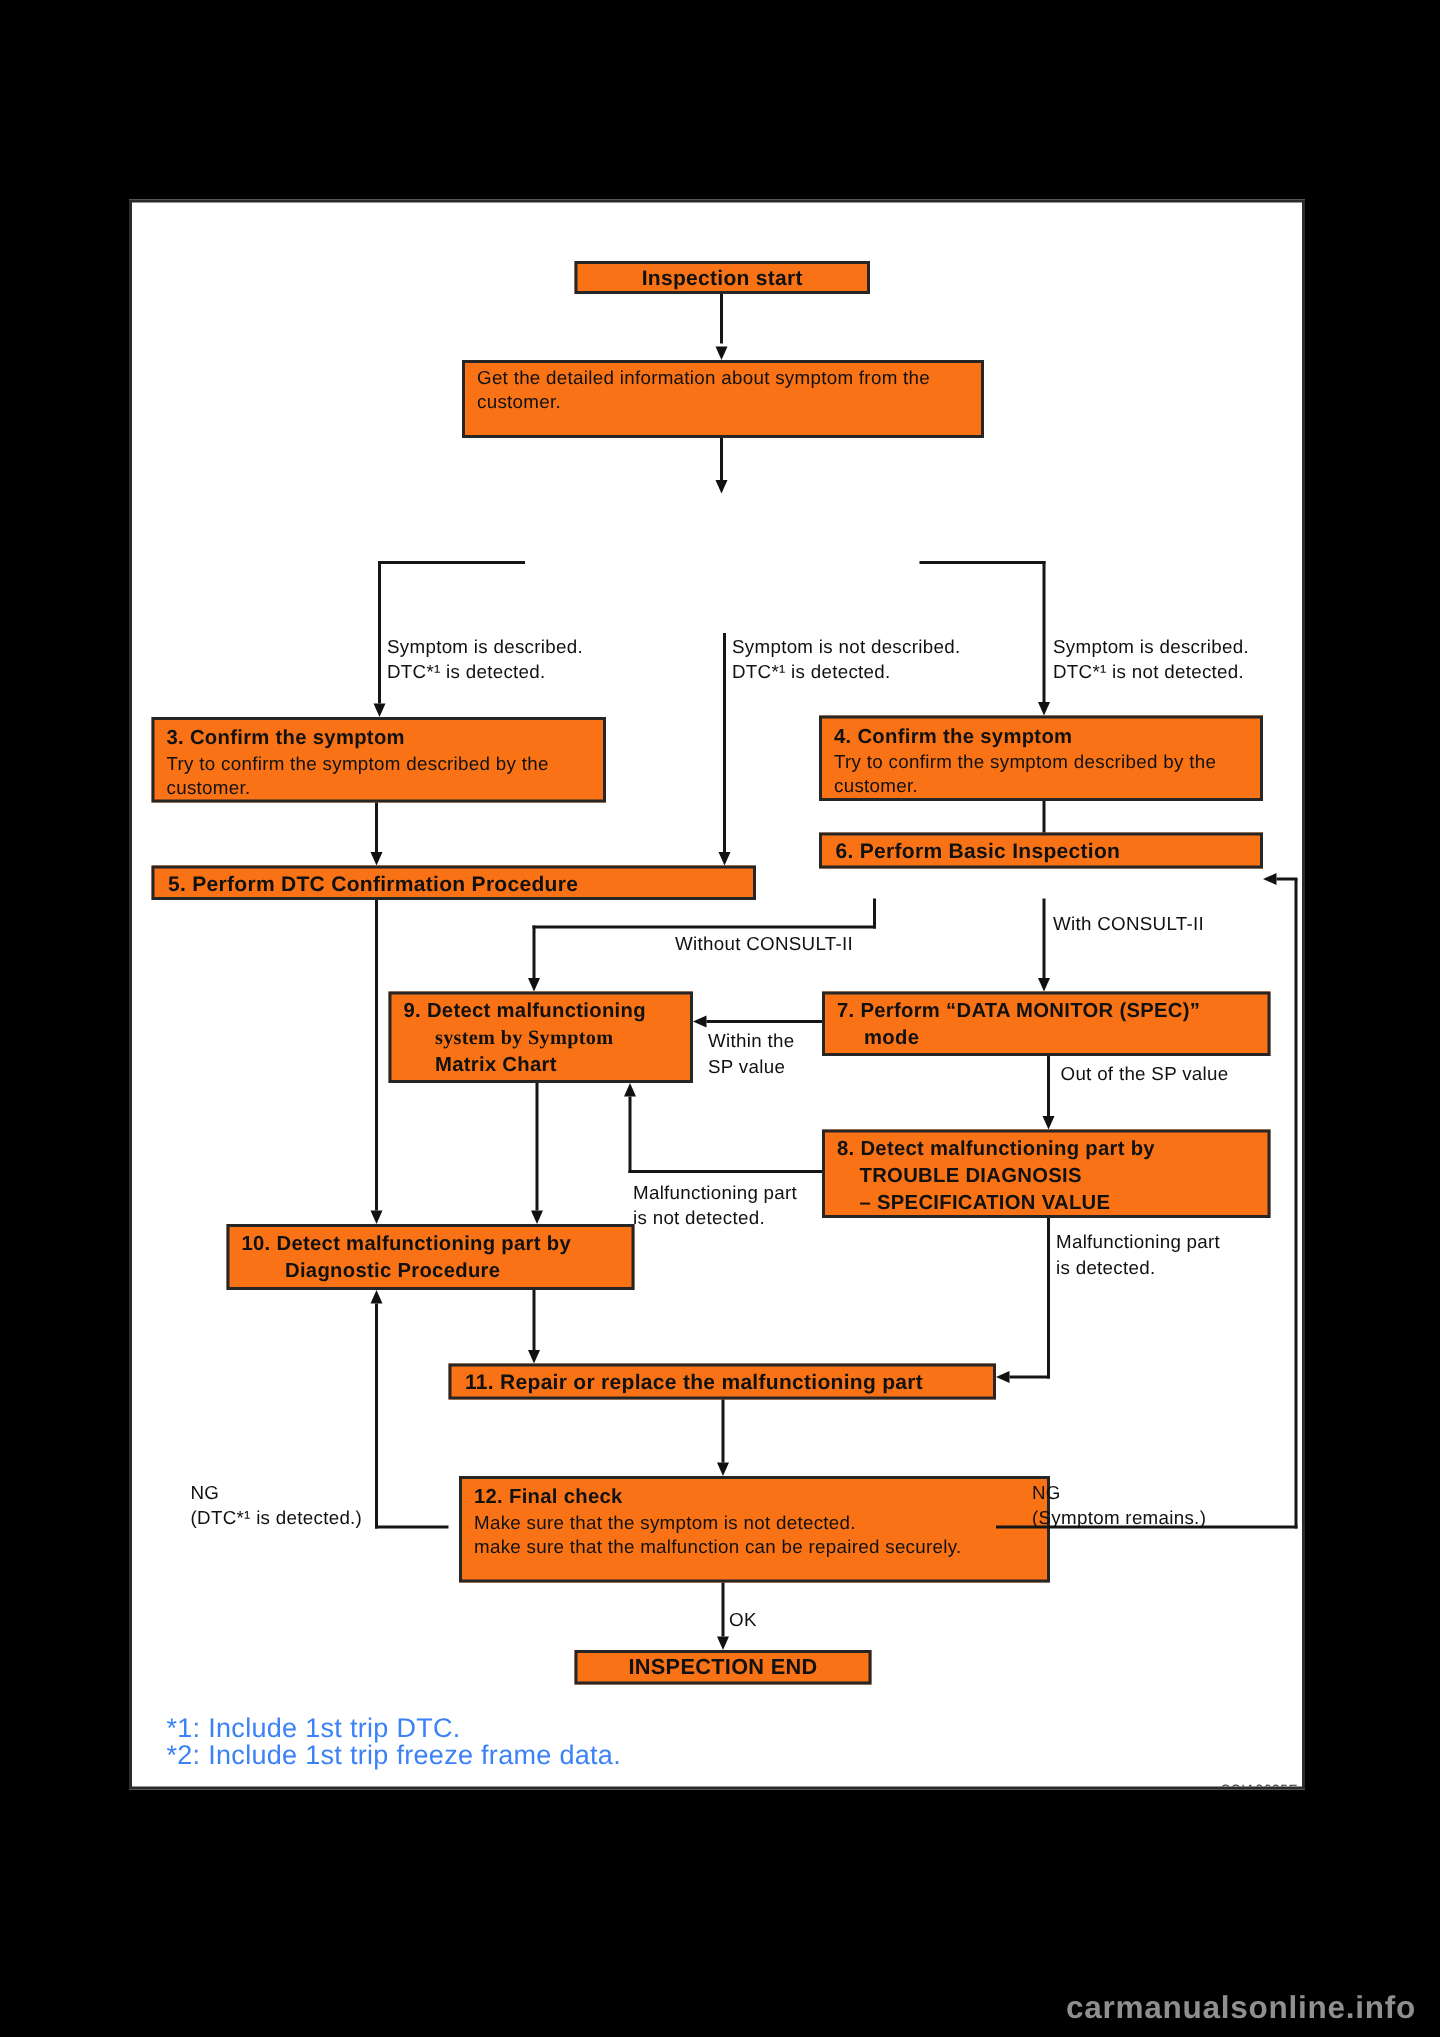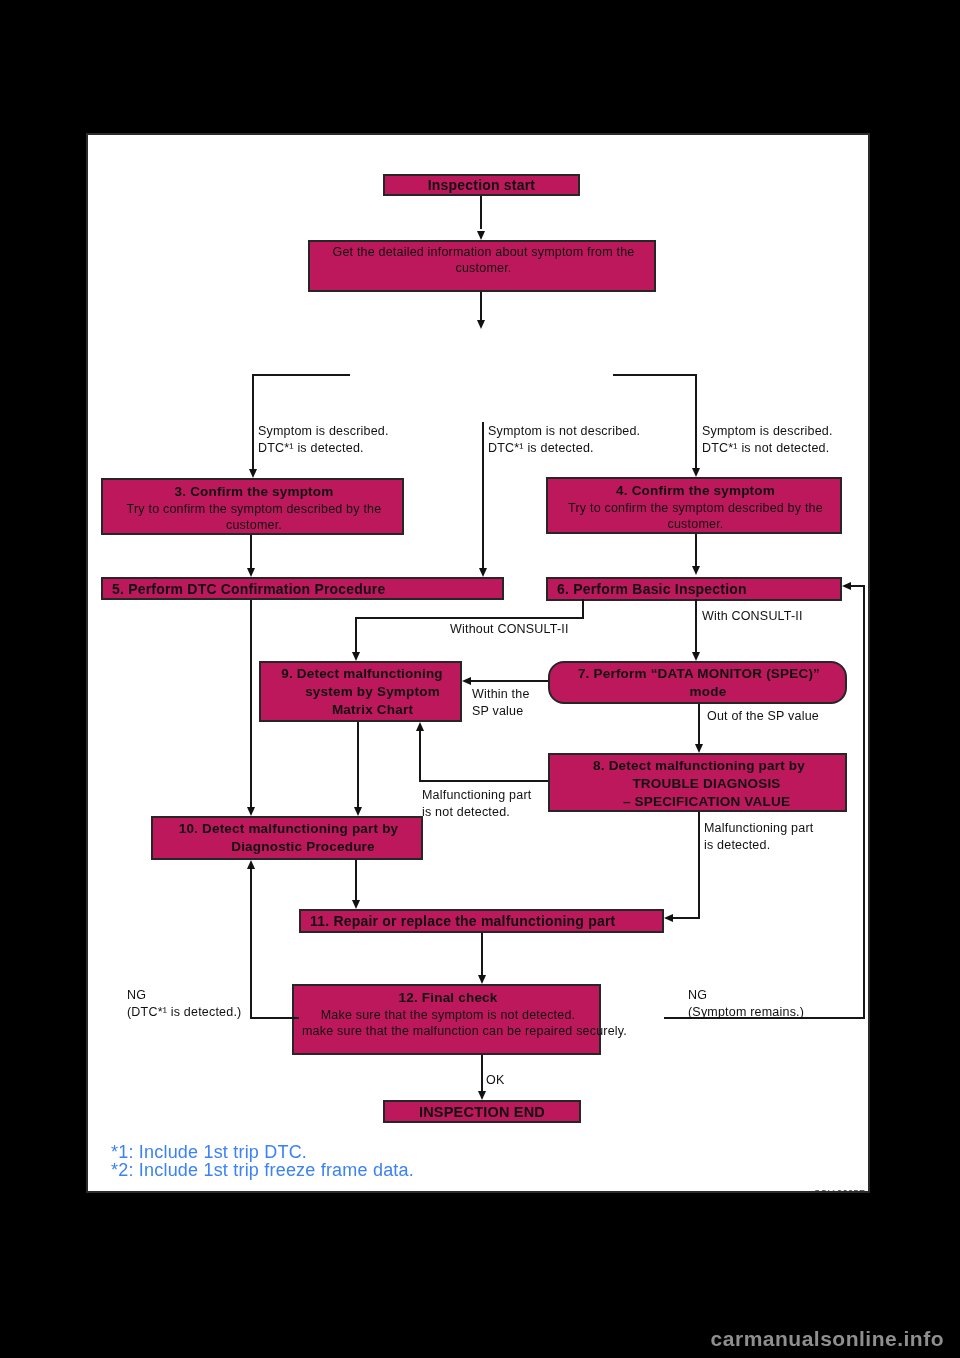--- a/index.html
+++ b/index.html
@@ -5,22 +5,22 @@
   html,body{margin:0;padding:0;}
   body{
     width:960px;height:1358px;position:relative;background:#000;
     font-family:"Liberation Sans", sans-serif;color:#111;overflow:hidden;
   }
   .page{
     position:absolute;left:86px;top:133px;width:784px;height:1060px;
     background:#fff;border:2px solid #2b2b2b;box-sizing:border-box;overflow:hidden;
   }
   .fbox{
-    position:absolute;background:#be185d;border:2px solid #262626;box-sizing:border-box;
-    padding:2px 5px 2px 8px;color:#111;text-align:center;
+    position:absolute;background:#f97316;border:2px solid #262626;box-sizing:border-box;
+    padding:2px 5px 2px 8px;color:#111;
   }
   .fbox .t{font-weight:bold;font-size:13.5px;line-height:18px;letter-spacing:.2px;white-space:nowrap;}
   .fbox .b{font-size:12.5px;line-height:16px;letter-spacing:.2px;white-space:nowrap;}
   .fbox.center{display:flex;align-items:center;justify-content:center;padding:0;}
   .fbox.oneline{display:flex;align-items:center;padding:0 0 0 9px;}
   .fbox.oneline .t,.fbox.center .t{font-size:14px;}
   .vline,.hline{position:absolute;background:#161616;}
   .vline{width:2px;}
   .hline{height:2px;}
   .arr{position:absolute;width:0;height:0;}
@@ -85,44 +85,44 @@
   </div>
 
   <div class="vline" style="left:162px;top:400px;height:34px;"></div>
   <div class="arr d" style="left:159px;top:433px;"></div>
   <div class="vline" style="left:607px;top:399px;height:33px;"></div>
   <div class="arr d" style="left:604px;top:431px;"></div>
 
   <div class="fbox oneline" style="left:13px;top:442px;width:403px;height:23px;">
     <div class="t">5. Perform DTC Confirmation Procedure</div>
   </div>
-  <div class="fbox oneline" style="left:458px;top:442px;width:296px;height:24px;">
+  <div class="fbox oneline" style="left:458px;top:420px;width:296px;height:24px;">
     <div class="t">6. Perform Basic Inspection</div>
   </div>
 
   <div class="vline" style="left:162px;top:465px;height:207px;"></div>
   <div class="arr d" style="left:159px;top:672px;"></div>
 
   <div class="vline" style="left:494px;top:464px;height:20px;"></div>
   <div class="hline" style="left:267px;top:482px;width:229px;"></div>
   <div class="vline" style="left:267px;top:482px;height:36px;"></div>
   <div class="arr d" style="left:264px;top:517px;"></div>
   <div class="lbl" style="left:362px;top:486px;">Without CONSULT-II</div>
 
   <div class="vline" style="left:607px;top:464px;height:54px;"></div>
   <div class="arr d" style="left:604px;top:517px;"></div>
   <div class="lbl" style="left:614px;top:473px;">With CONSULT-II</div>
 
   <div class="fbox" style="left:171px;top:526px;width:203px;height:61px;">
     <div class="t">9. Detect malfunctioning</div>
-    <div class="t" style="padding-left:21px;">system by Symptom</div>
+    <div class="t" style="padding-left:21px;font-family:Liberation Serif, serif;">system by Symptom</div>
     <div class="t" style="padding-left:21px;">Matrix Chart</div>
   </div>
 
-  <div class="fbox" style="left:460px;top:526px;width:299px;height:43px;border-radius:16px;">
+  <div class="fbox" style="left:460px;top:526px;width:299px;height:43px;">
     <div class="t">7. Perform “DATA MONITOR (SPEC)”</div>
     <div class="t" style="padding-left:18px;">mode</div>
   </div>
 
   <div class="hline" style="left:383px;top:545px;width:77px;"></div>
   <div class="arr l" style="left:374px;top:542px;"></div>
   <div class="lbl" style="left:384px;top:551px;">
     <div>Within the</div>
     <div>SP value</div>
   </div>
@@ -164,21 +164,21 @@
   <div class="vline" style="left:267px;top:725px;height:40px;"></div>
   <div class="arr d" style="left:264px;top:765px;"></div>
 
   <div class="fbox oneline" style="left:211px;top:774px;width:365px;height:24px;">
     <div class="t">11. Repair or replace the malfunctioning part</div>
   </div>
 
   <div class="vline" style="left:393px;top:798px;height:42px;"></div>
   <div class="arr d" style="left:390px;top:840px;"></div>
 
-  <div class="fbox" style="left:204px;top:849px;width:309px;height:71px;padding-top:3px;">
+  <div class="fbox" style="left:218px;top:849px;width:394px;height:71px;padding-top:3px;">
     <div class="t">12. Final check</div>
     <div class="b">Make sure that the symptom is not detected.</div>
     <div class="b">make sure that the malfunction can be repaired securely.</div>
   </div>
 
   <div class="hline" style="left:162px;top:882px;width:49px;"></div>
   <div class="vline" style="left:162px;top:734px;height:150px;"></div>
   <div class="arr u" style="left:159px;top:725px;"></div>
   <div class="lbl" style="left:39px;top:852px;">
     <div>NG</div>

